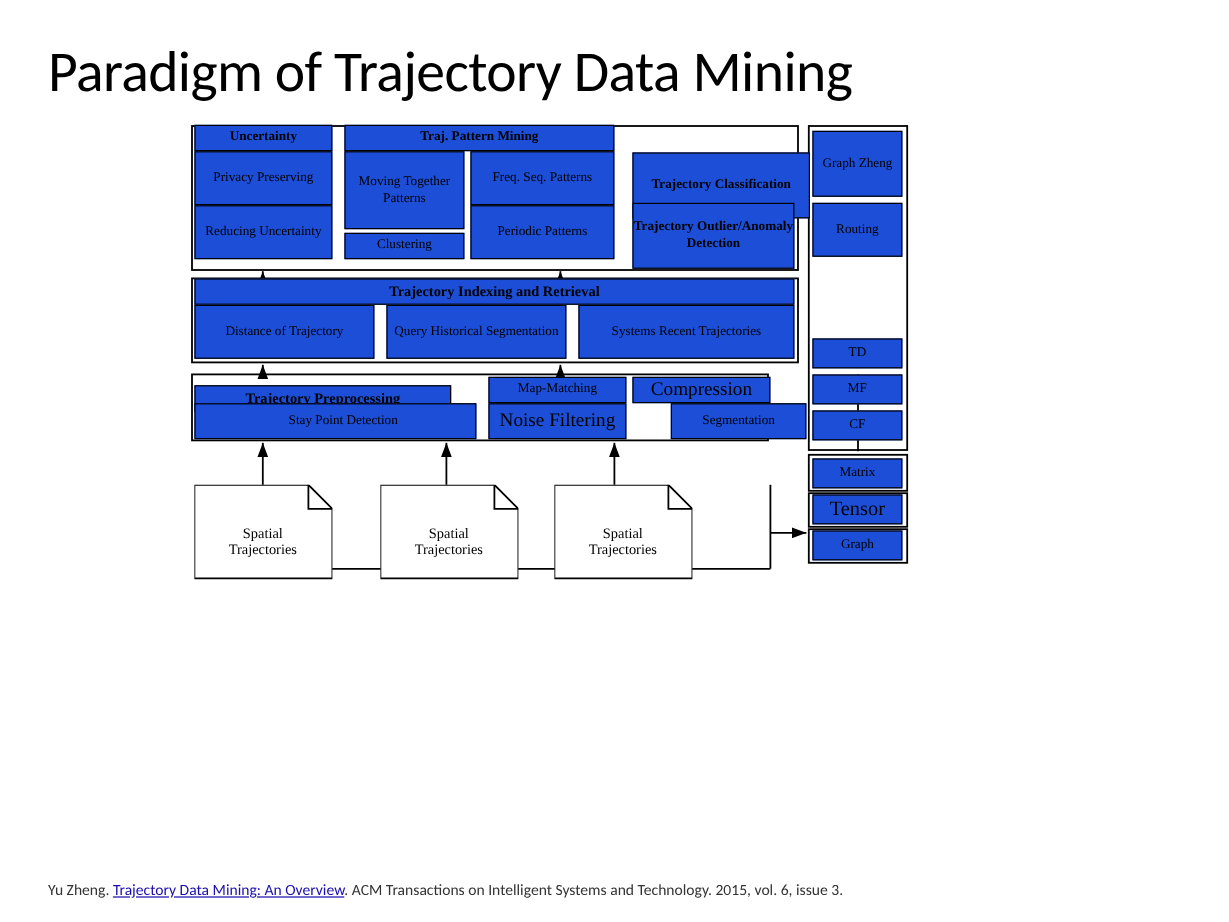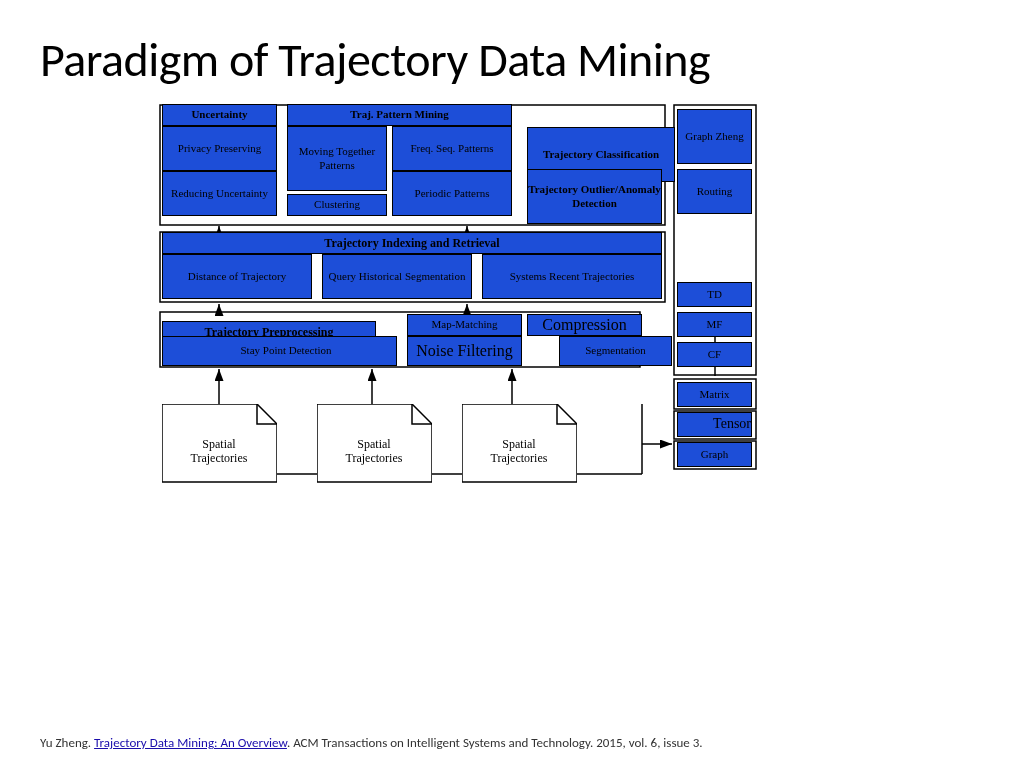--- a/index.html
+++ b/index.html
@@ -332,21 +332,21 @@
     <div class="box box-noise-filtering">
       <span>Noise Filtering</span>
     </div>
     <div class="box box-segmentation">
       <span>Segmentation</span>
     </div>
 
     <div class="box" style="left:525px;top:278px;width:75px;height:25px;font-size:11px;">
       <span>Matrix</span>
     </div>
-    <div class="box" style="left:525px;top:308px;width:75px;height:25px;font-size:14px;justify-content:flex-end;">
+    <div class="box" style="left:525px;top:308px;width:75px;height:25px;font-size:17px;">
       <span>Tensor</span>
     </div>
     <div class="box" style="left:525px;top:338px;width:75px;height:25px;font-size:11px;">
       <span>Graph</span>
     </div>
 
     <div style="position:absolute; left:10px; top:300px;">
       <svg width="115" height="80" viewBox="0 0 115 80">
         <polygon points="0,0 95,0 115,20 115,78 0,78" fill="white" stroke="black" stroke-width="1.5"></polygon>
         <polyline points="95,0 95,20 115,20" fill="none" stroke="black" stroke-width="1.5"></polyline>

